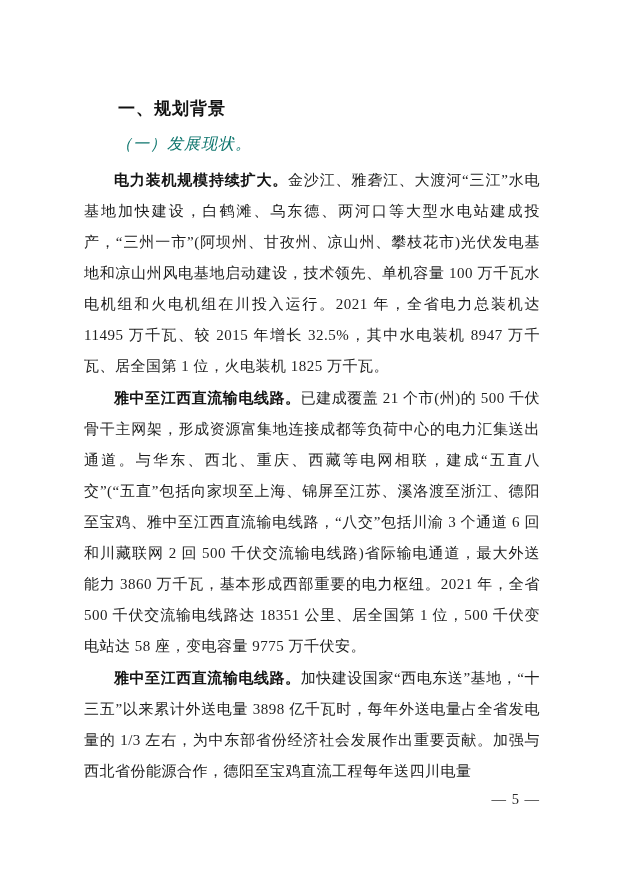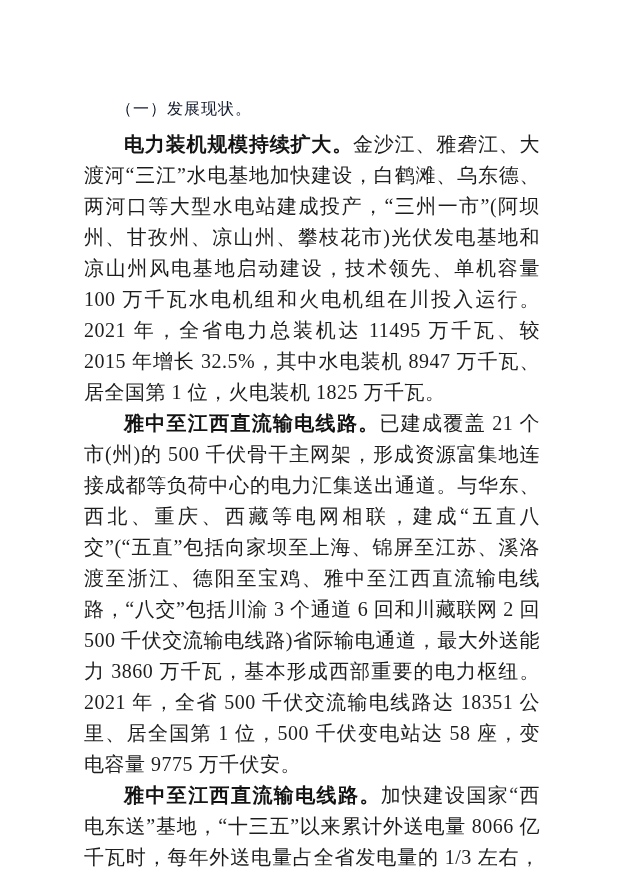--- a/index.html
+++ b/index.html
@@ -23,30 +23,31 @@
     font-weight: 700;
     font-size: 17px;
     line-height: 31px;
     margin: 0 0 4px 0;
     text-indent: 2em;
     color: #111111;
     letter-spacing: 1px;
   }
   .subsection-heading {
     font-weight: 400;
+    font-style: italic;
     font-size: 16px;
     line-height: 31px;
     margin: 0 0 5px 0;
     text-indent: 2em;
-    color: #0f172a;
+    color: #0f766e;
     letter-spacing: 1px;
   }
   .para {
     margin: 0;
-    font-size: 20px;
+    font-size: 15px;
     line-height: 31px;
     text-indent: 2em;
     text-align: justify;
     text-justify: inter-character;
     letter-spacing: 0.5px;
     color: #1d1d1d;
   }
   .para .lead {
     font-family: "Liberation Sans", "DejaVu Sans", sans-serif;
     font-weight: 700;
@@ -58,23 +59,24 @@
     font-size: 14.5px;
     line-height: 20px;
     color: #2a2a2a;
     letter-spacing: 1px;
   }
 </style>
 </head>
 <body>
 
 <div class="page">
+  <h1 class="section-heading">一、规划背景</h1>
 
   <h2 class="subsection-heading">（一）发展现状。</h2>
 
   <p class="para"><span class="lead">电力装机规模持续扩大。</span><span>金沙江、雅砻江、大渡河“三江”水电基地加快建设，白鹤滩、乌东德、两河口等大型水电站建成投产，“三州一市”(阿坝州、甘孜州、凉山州、攀枝花市)光伏发电基地和凉山州风电基地启动建设，技术领先、单机容量 100 万千瓦水电机组和火电机组在川投入运行。2021 年，全省电力总装机达 11495 万千瓦、较 2015 年增长 32.5%，其中水电装机 8947 万千瓦、居全国第 1 位，火电装机 1825 万千瓦。</span></p>
 
   <p class="para"><span class="lead">雅中至江西直流输电线路。</span><span>已建成覆盖 21 个市(州)的 500 千伏骨干主网架，形成资源富集地连接成都等负荷中心的电力汇集送出通道。与华东、西北、重庆、西藏等电网相联，建成“五直八交”(“五直”包括向家坝至上海、锦屏至江苏、溪洛渡至浙江、德阳至宝鸡、雅中至江西直流输电线路，“八交”包括川渝 3 个通道 6 回和川藏联网 2 回 500 千伏交流输电线路)省际输电通道，最大外送能力 3860 万千瓦，基本形成西部重要的电力枢纽。2021 年，全省 500 千伏交流输电线路达 18351 公里、居全国第 1 位，500 千伏变电站达 58 座，变电容量 9775 万千伏安。</span></p>
 
-  <p class="para"><span class="lead">雅中至江西直流输电线路。</span><span>加快建设国家“西电东送”基地，“十三五”以来累计外送电量 8066 亿千瓦时，每年外送电量占全省发电量的 1/3 左右，为中东部省份经济社会发展作出重要贡献。加强与西北省份能源合作，德阳至宝鸡直流工程每年送四川电量</span></p>
+  <p class="para"><span class="lead">雅中至江西直流输电线路。</span><span>加快建设国家“西电东送”基地，“十三五”以来累计外送电量 3898 亿千瓦时，每年外送电量占全省发电量的 1/3 左右，为中东部省份经济社会发展作出重要贡献。加强与西北省份能源合作，德阳至宝鸡直流工程每年送四川电量</span></p>
 
   <div class="page-number">— 5 —</div>
 </div>
 
 </body></html>

